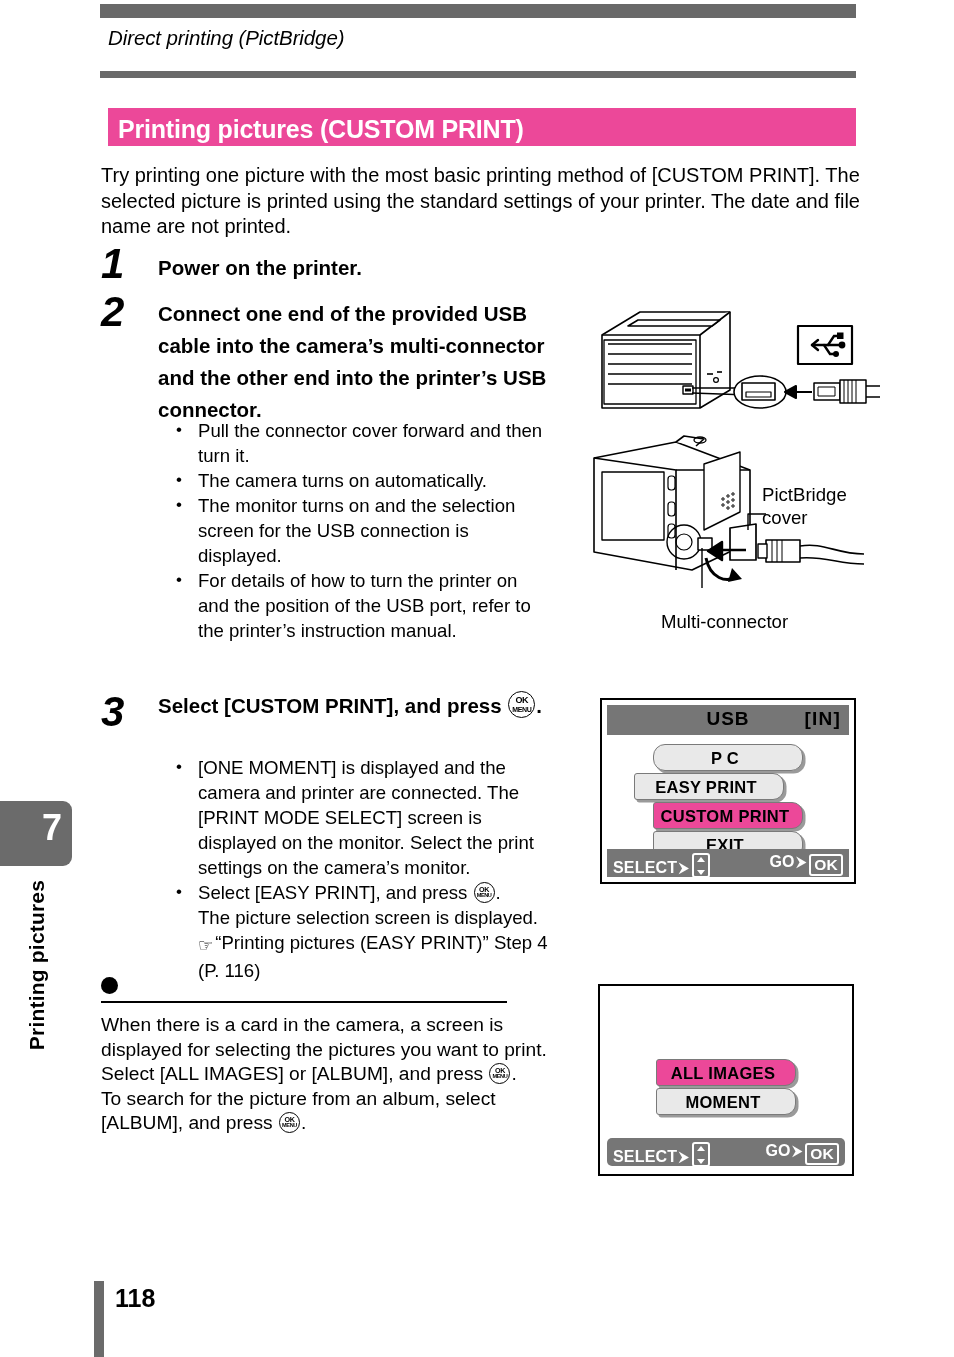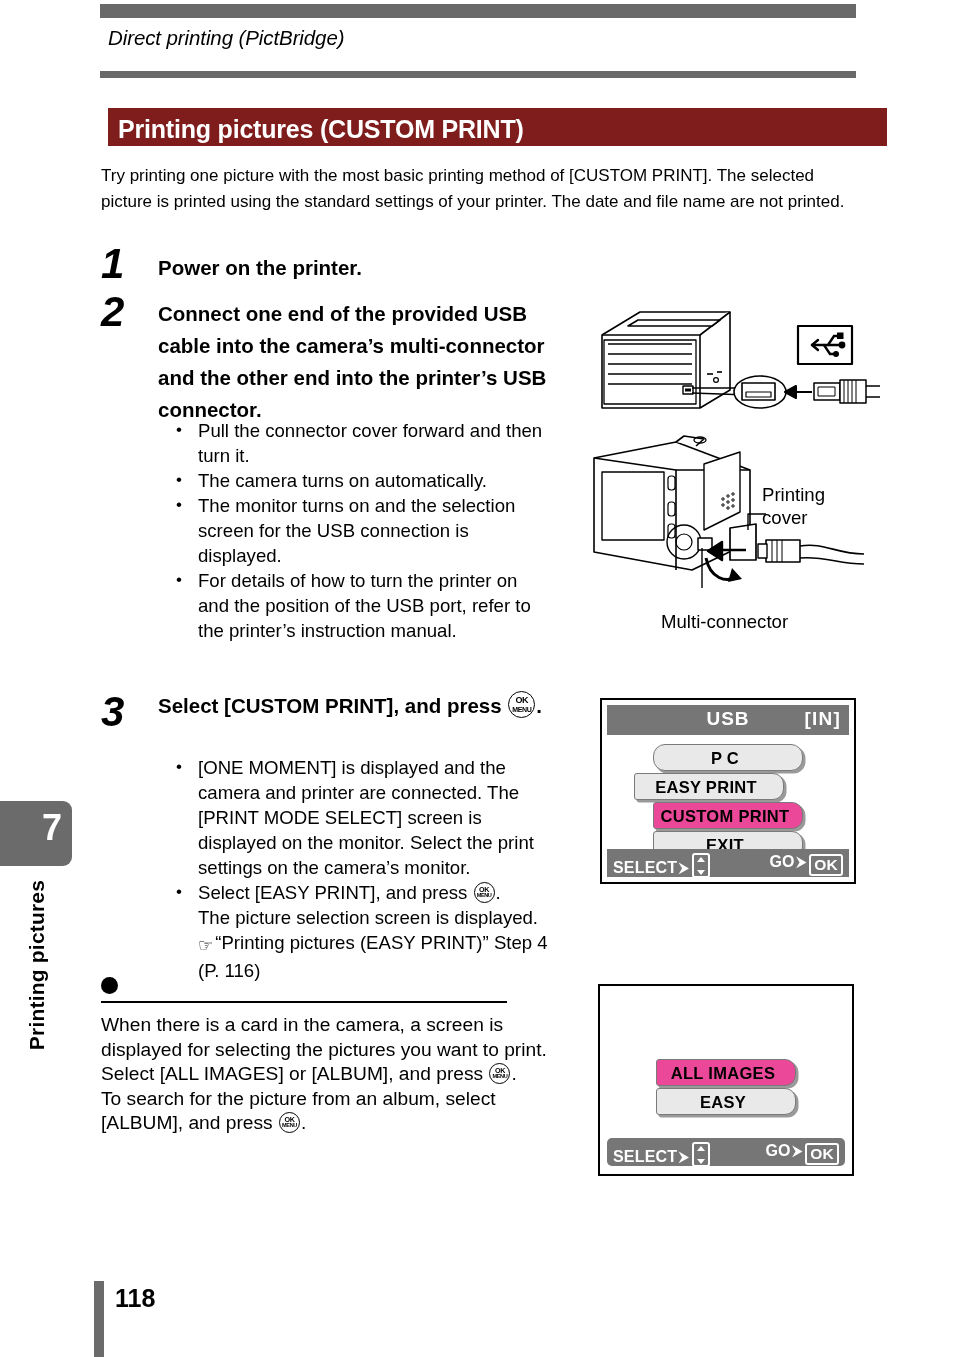--- a/index.html
+++ b/index.html
@@ -36,38 +36,37 @@
     left: 100px; top: 71px;
     width: 756px; height: 7px;
     background: #696969;
   }
 
   
   .section-bar {
     position: absolute;
     left: 108px; top: 108px;
     width: 748px; height: 38px;
-    background: #7f1d1d;
-    padding-left: 31px;
+    background: #ec4899;
   }
   .section-bar span {
     position: absolute;
     left: 10px; top: 7px;
     color: #ffffff;
     font-size: 25px;
     font-weight: bold;
     letter-spacing: -0.2px;
   }
 
   
   .intro {
     position: absolute;
     left: 101px; top: 163px;
     width: 760px;
-    font-size: 17px;
+    font-size: 20px;
     line-height: 25.5px;
   }
 
   
   .step-num {
     position: absolute;
     font-size: 42px;
     font-weight: bold;
     font-style: italic;
     font-family: "Liberation Sans", sans-serif;
@@ -203,21 +202,21 @@
     position: absolute;
     background: #ffffff;
     border: 2.5px solid #000;
     box-sizing: border-box;
   }
   .lcd-title {
     position: absolute;
     left: 5px; top: 5px; right: 5px;
     height: 30px;
     background: #767676;
-    color: #ffffff;
+    color: #000000;
   }
   .lcd-title .t-center {
     position: absolute;
     left: 0; right: 0; top: 3px;
     text-align: center;
     font-size: 19px;
     font-weight: bold;
     letter-spacing: 1px;
   }
   .lcd-title .t-right {
@@ -457,21 +456,21 @@
       <path d="M152,138 L162,149 L148,152 Z" fill="#000" stroke="none"></path>
 
       <path d="M168,100 L168,84 L186,84" stroke-width="1.4"></path>
 
       <path d="M122,118 L122,158" stroke-width="1.4"></path>
     </g>
   </svg>
 </div>
 
 <div class="illus-caption" style="left:762px; top:483px;">
-  <div>Printing</div>
+  <div>PictBridge</div>
   <div>cover</div>
 </div>
 <div class="illus-caption" style="left:641px; top:610px;margin-left:20px;">Multi-connector</div>
 
 <div class="step-num" style="left:101px; top:688px;">3</div>
 <div class="step-head" style="left:158px; top:690px; width:400px;">
   <span>Select [CUSTOM PRINT], and press </span><span class="okmenu big"><i class="ok">OK</i><i class="menu">MENU</i></span><span>.</span>
 </div>
 
 <div class="bullets" style="left:172px; top:755px; width:390px;">
@@ -525,21 +524,21 @@
   <span>Select [ALL IMAGES] or [ALBUM], and press </span><span class="okmenu"><i class="ok">OK</i><i class="menu">MENU</i></span><span>.</span><br>
   <span>To search for the picture from an album, select [ALBUM], and press </span><span class="okmenu"><i class="ok">OK</i><i class="menu">MENU</i></span><span>.</span>
 </div>
 
 <div class="lcd" style="left:598px; top:984px; width:256px; height:192px;">
   <div class="menu-list" style="top:73px;">
     <div class="menu-item selected" style="width:140px;">
       <span>ALL IMAGES</span>
     </div>
     <div class="menu-item" style="width:140px;">
-      <span>EASY</span>
+      <span>MOMENT</span>
     </div>
   </div>
 
   <div class="lcd-footer" style="left:7px; right:7px; bottom:8px; height:28px; border-radius:5px;">
     <div class="f-left">
       <span>SELECT</span><span class="arrow-r">⮞</span><span class="ud-pad"></span>
     </div>
     <div class="f-right">
       <span>GO</span><span class="arrow-r">⮞</span><span class="ok-chip">OK</span>
     </div>

